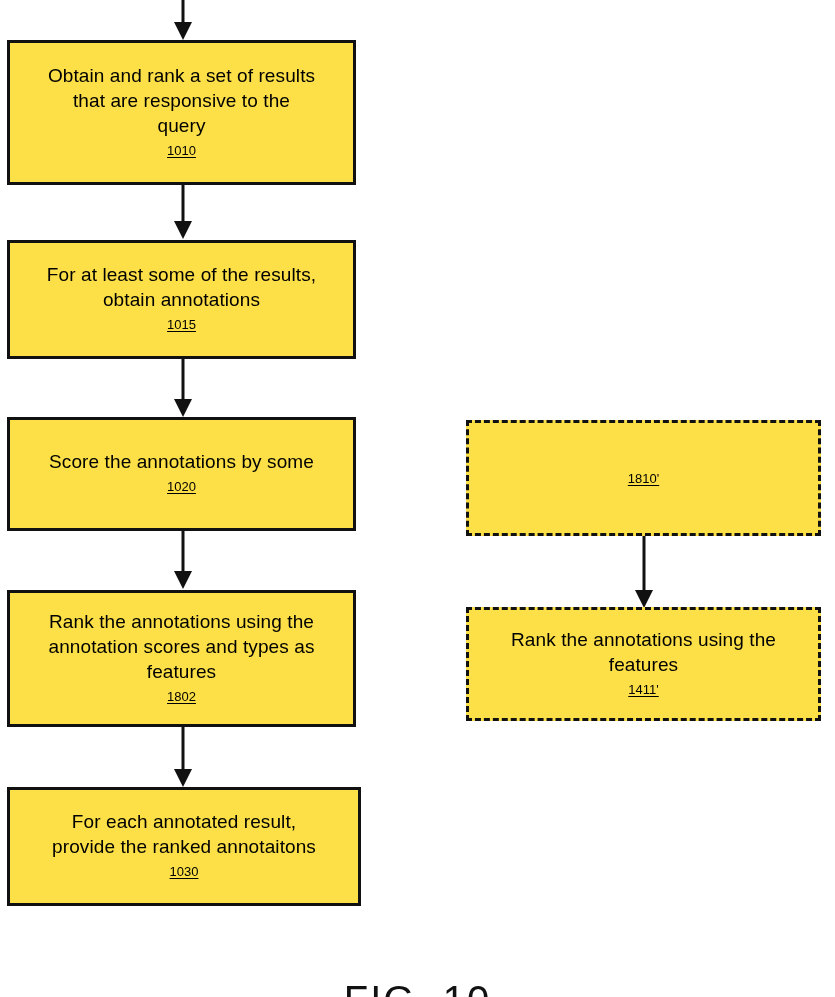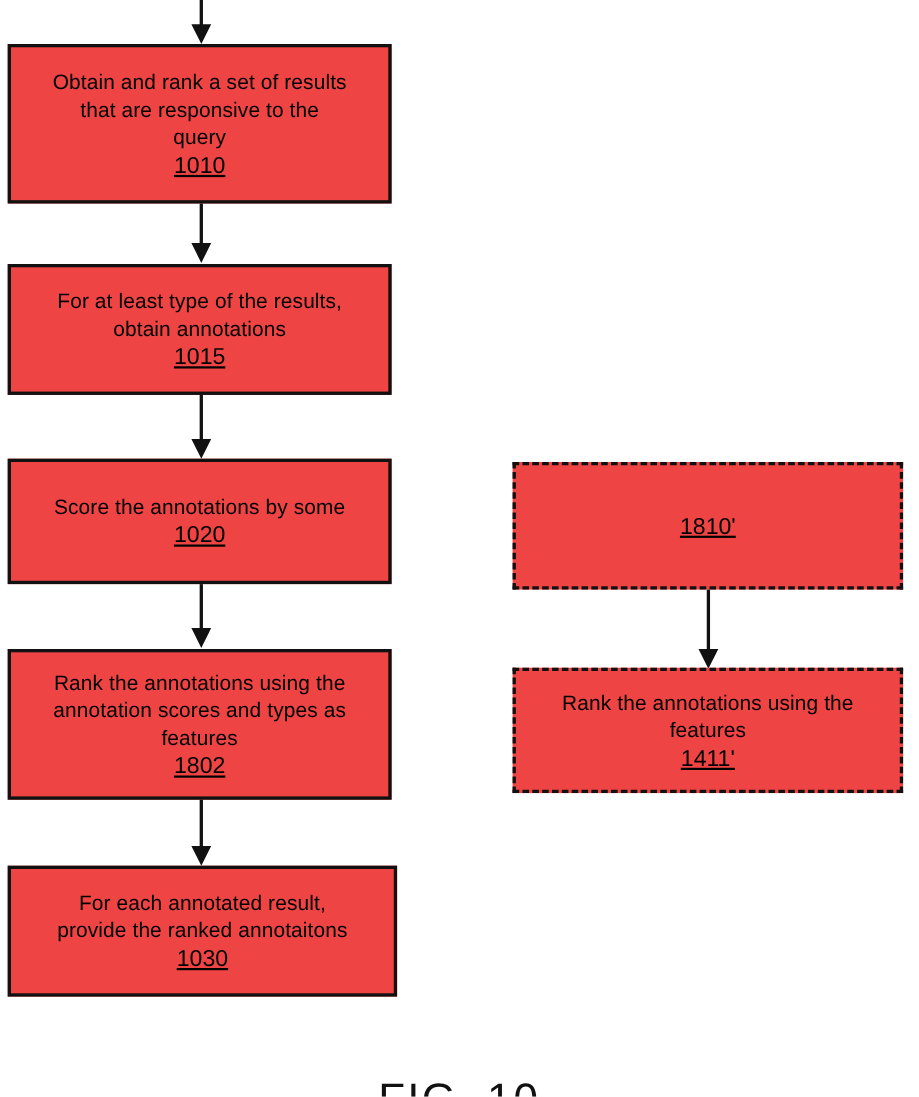--- a/index.html
+++ b/index.html
@@ -19,37 +19,37 @@
 
   
   .node {
     position: absolute;
     box-sizing: border-box;
     display: flex;
     flex-direction: column;
     align-items: center;
     justify-content: center;
     text-align: center;
-    background: #ef4444;
+    background: #fde047;
   }
   .node.solid {
     border: 3px solid #111111;
   }
   .node.dashed {
     border: 3px dashed #111111;
   }
   .node-text {
     font-size: 19px;
     line-height: 25px;
     letter-spacing: 0.1px;
     padding: 0 14px;
     white-space: pre-line;
   }
   .node-ref {
-    font-size: 21px;
+    font-size: 13px;
     line-height: 25px;
     text-decoration: underline;
     text-underline-offset: 2px;
   }
 
   
   .connector {
     position: absolute;
   }
   .connector svg {
@@ -88,21 +88,21 @@
   </div>
 
   <div class="connector" style="left:170px; top:185px;">
     <svg width="26" height="56" viewBox="0 0 26 56">
       <line x1="13" y1="0" x2="13" y2="42" stroke="#111111" stroke-width="3"></line>
       <polygon points="13,54 4,36 22,36" fill="#111111"></polygon>
     </svg>
   </div>
 
   <div class="node solid" style="left:7px; top:240px; width:349px; height:119px;">
-    <div class="node-text">For at least type of the results,
+    <div class="node-text">For at least some of the results,
 obtain annotations</div>
     <div class="node-ref">1015</div>
   </div>
 
   <div class="connector" style="left:170px; top:359px;">
     <svg width="26" height="60" viewBox="0 0 26 60">
       <line x1="13" y1="0" x2="13" y2="46" stroke="#111111" stroke-width="3"></line>
       <polygon points="13,58 4,40 22,40" fill="#111111"></polygon>
     </svg>
   </div>

